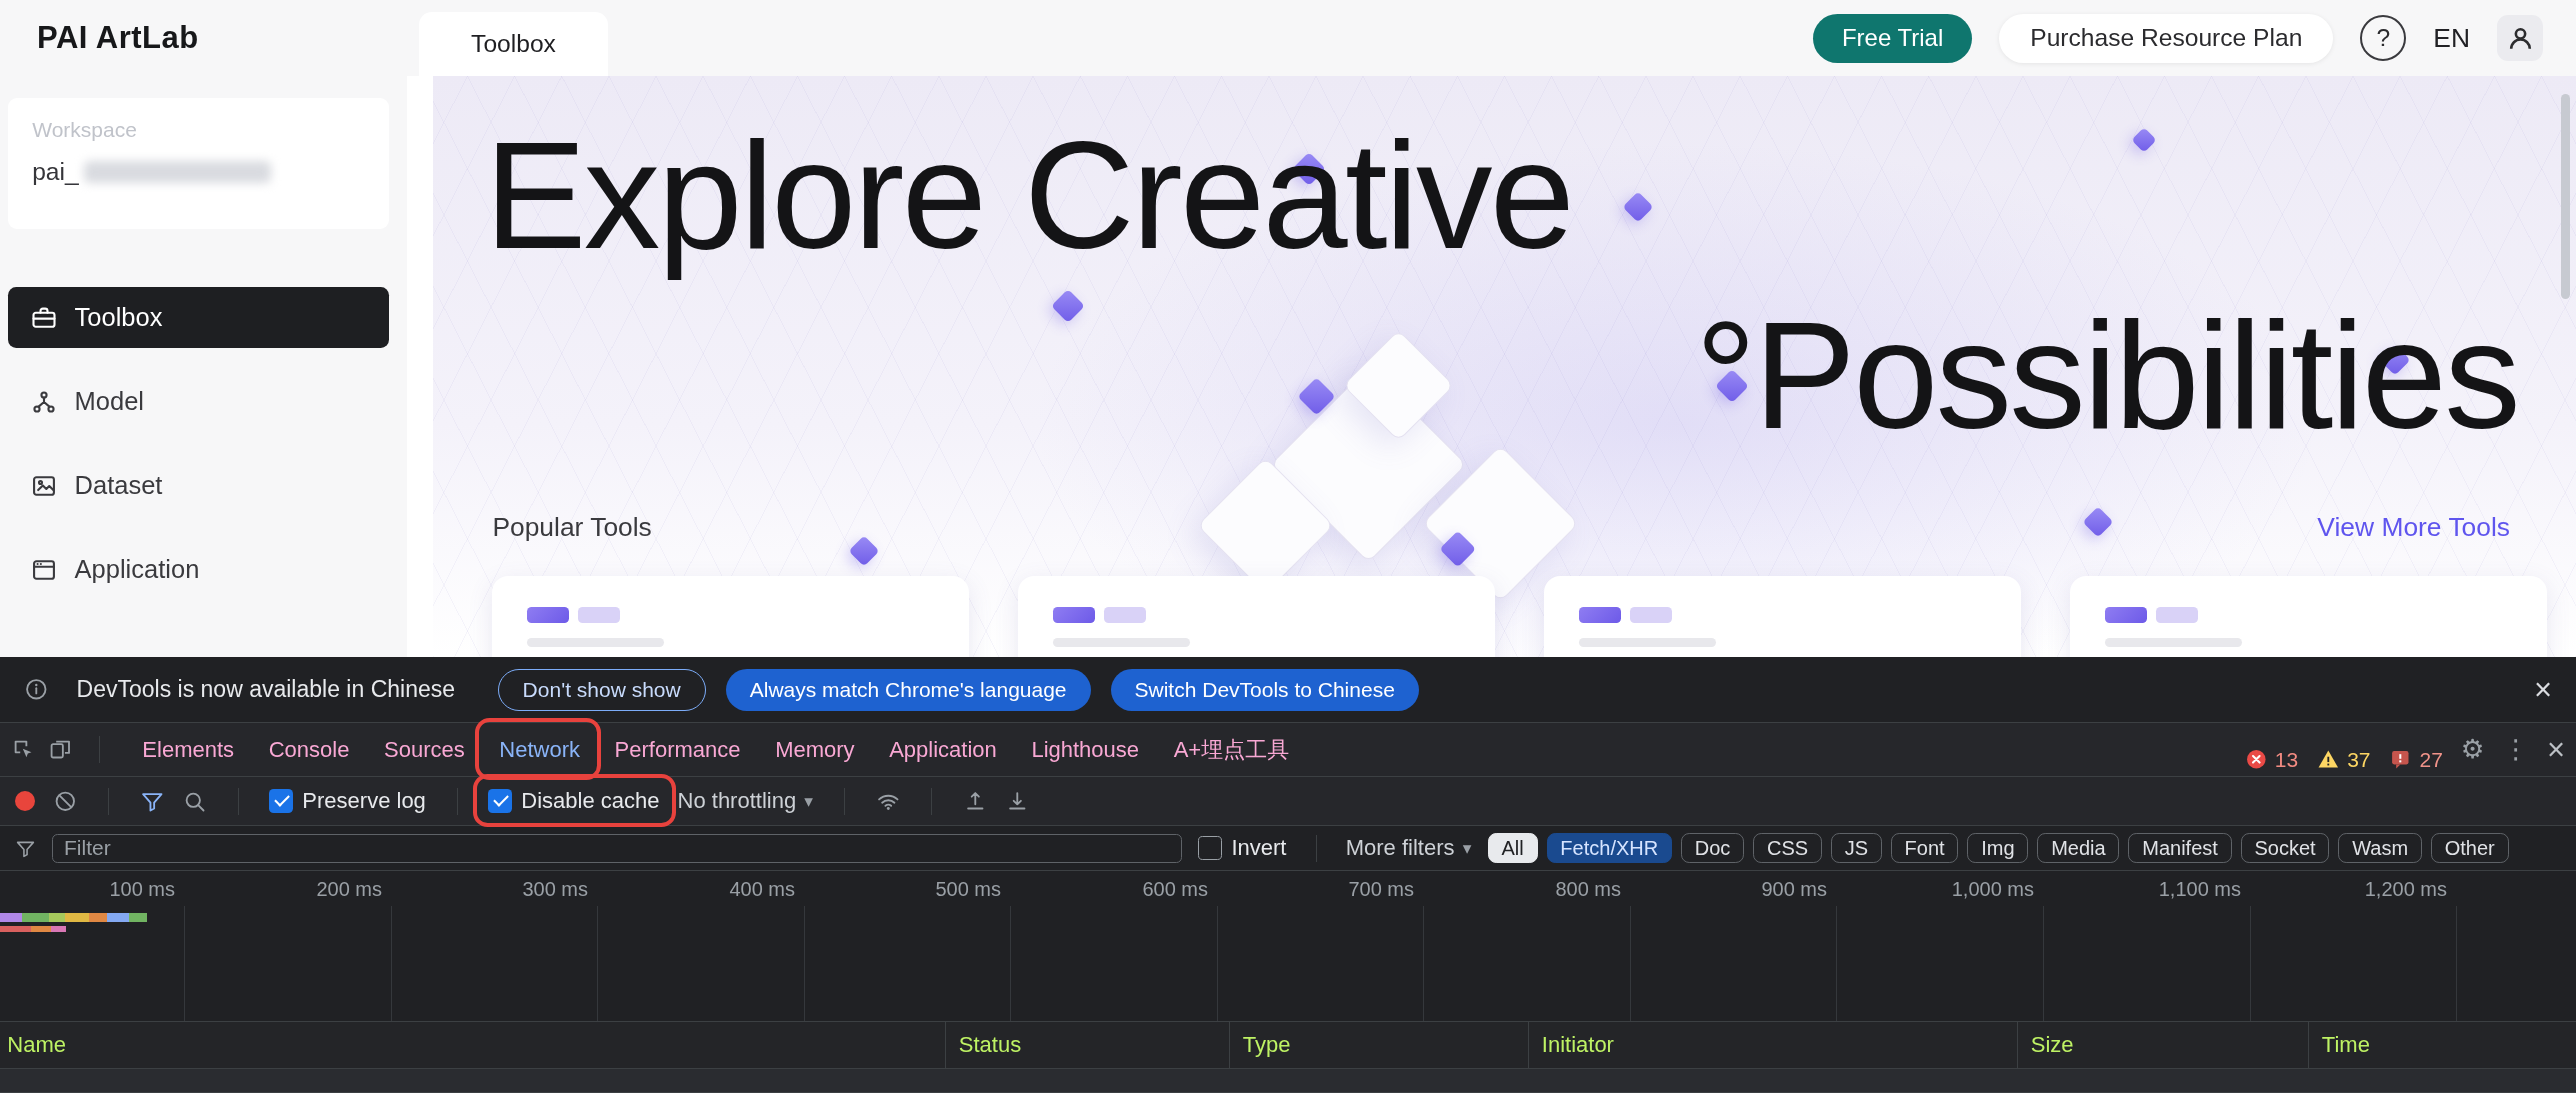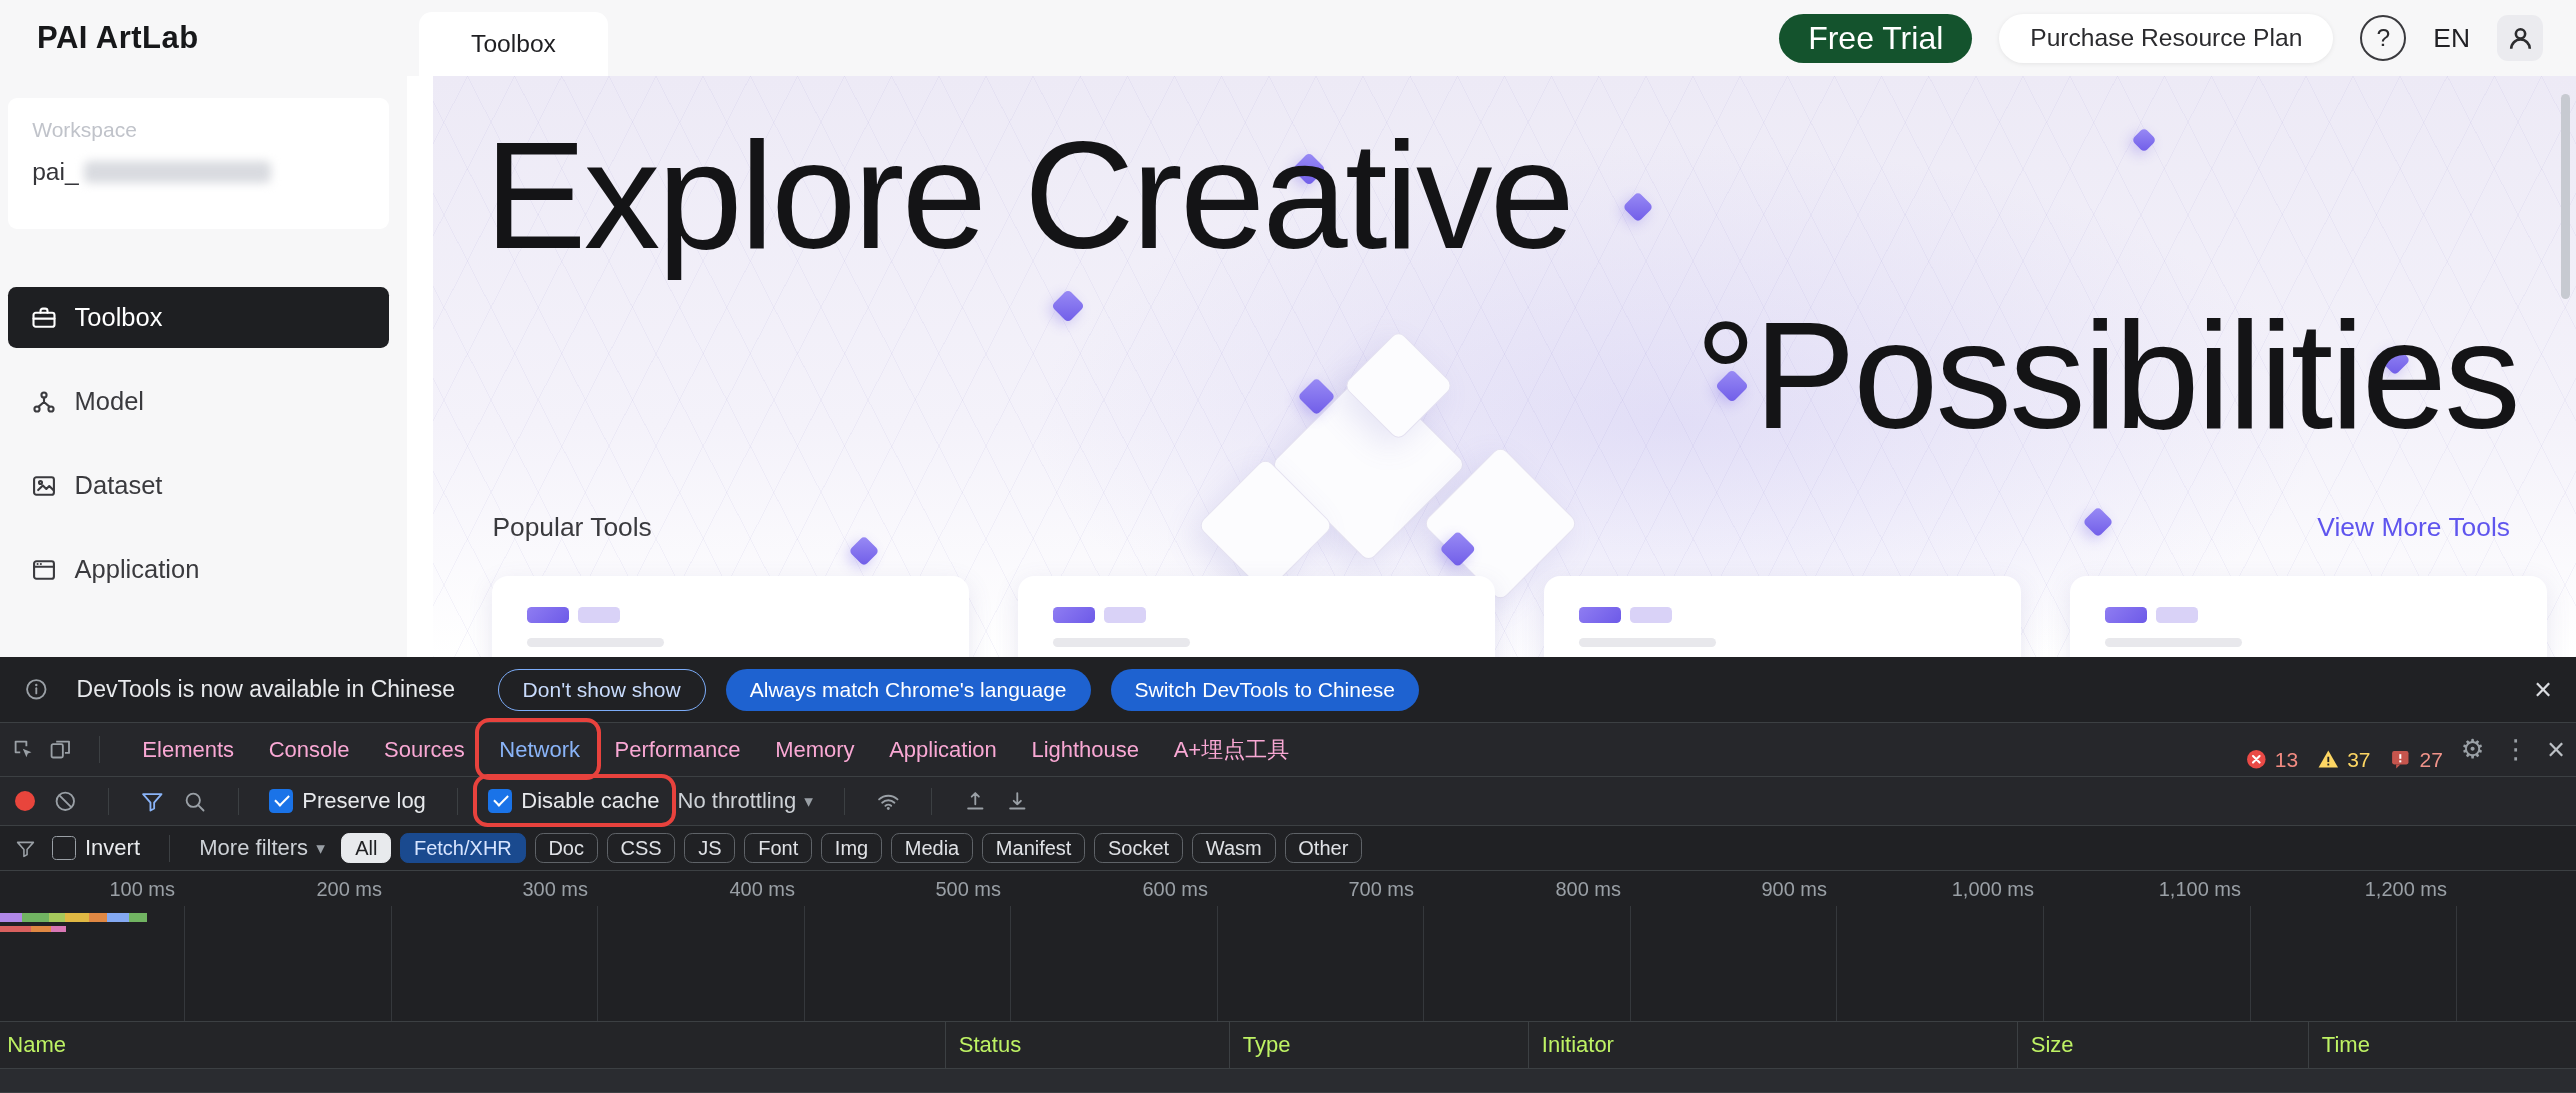--- a/index.html
+++ b/index.html
@@ -3,21 +3,21 @@
 <meta charset="utf-8">
 <style>
   html,body{margin:0;padding:0;background:#fff;font-family:"Liberation Sans",sans-serif;}
   .stage{position:relative;width:2576px;height:1094px;overflow:hidden;}
 
   
   .site{position:absolute;top:0;left:0;width:2576px;height:657px;background:#f7f7f8;overflow:hidden;}
   .site-header{position:absolute;top:0;left:0;width:100%;height:76px;display:flex;align-items:center;z-index:5;}
   .logo{margin-left:37px;font-size:31px;font-weight:700;color:#17181a;letter-spacing:0.5px;}
   .hdr-right{margin-left:auto;margin-right:33px;display:flex;align-items:center;gap:27px;}
-  .btn-primary{border:none;cursor:pointer;height:49px;padding:0 29px;border-radius:24.6px;background:#14532d;color:#fff;font-size:32px;font-family:inherit;}
+  .btn-primary{border:none;cursor:pointer;height:49px;padding:0 29px;border-radius:24.6px;background:#0f766e;color:#fff;font-size:24px;font-family:inherit;}
   .btn-white{border:none;cursor:pointer;height:49px;padding:0 31px;border-radius:24.6px;background:#fff;color:#2b2b2e;font-size:24.6px;font-family:inherit;box-shadow:0 0.9px 5.5px rgba(0,0,0,.08);}
   .help{width:42px;height:42px;border:2.3px solid #3a3a3e;border-radius:50%;display:flex;align-items:center;justify-content:center;font-size:24.6px;color:#2b2b2e;cursor:pointer;}
   .lang{font-size:26.4px;color:#212125;cursor:pointer;}
   .avatar{width:46px;height:46px;border-radius:11px;background:#ebebef;display:flex;align-items:center;justify-content:center;cursor:pointer;}
   .avatar svg{width:31px;height:31px;stroke:#2c2c2e;fill:none;stroke-width:2;}
   .site-tab{position:absolute;left:419px;top:12px;width:189px;height:64px;background:#fff;border-radius:12.8px 12.8px 0 0;display:flex;align-items:center;justify-content:center;font-size:24.6px;color:#1f1f22;z-index:4;cursor:pointer;}
 
   .sidebar{position:absolute;left:0;top:0;width:407px;height:657px;background:#f7f7f8;z-index:3;}
   .ws-card{position:absolute;left:8.2px;top:98px;width:381px;height:131px;background:#fff;border-radius:9px;padding:20px 24px;box-sizing:border-box;}
   .ws-label{font-size:21px;color:#c0c3ca;}
@@ -380,20 +380,21 @@
           </svg>
       </span>
     </div>
 
     <div class="dfilter">
       <span class="dico small">
         <svg viewBox="0 0 24 24" fill="none" stroke="currentColor" stroke-width="1.8" stroke-linejoin="round">
             <path d="M3 5h18l-7.2 8.2V19l-3.6 2v-7.8z"></path>
           </svg>
       </span>
+      <input class="filter-input" placeholder="Filter" style="">
       <label class="cbgroup">
         <span class="cb off"></span>
         <span class="cblabel">Invert</span>
       </label>
       <span class="vdiv"></span>
       <div class="select">
         <span>More filters</span>
         <span class="caret">▾</span>
       </div>
       <div class="chips">

